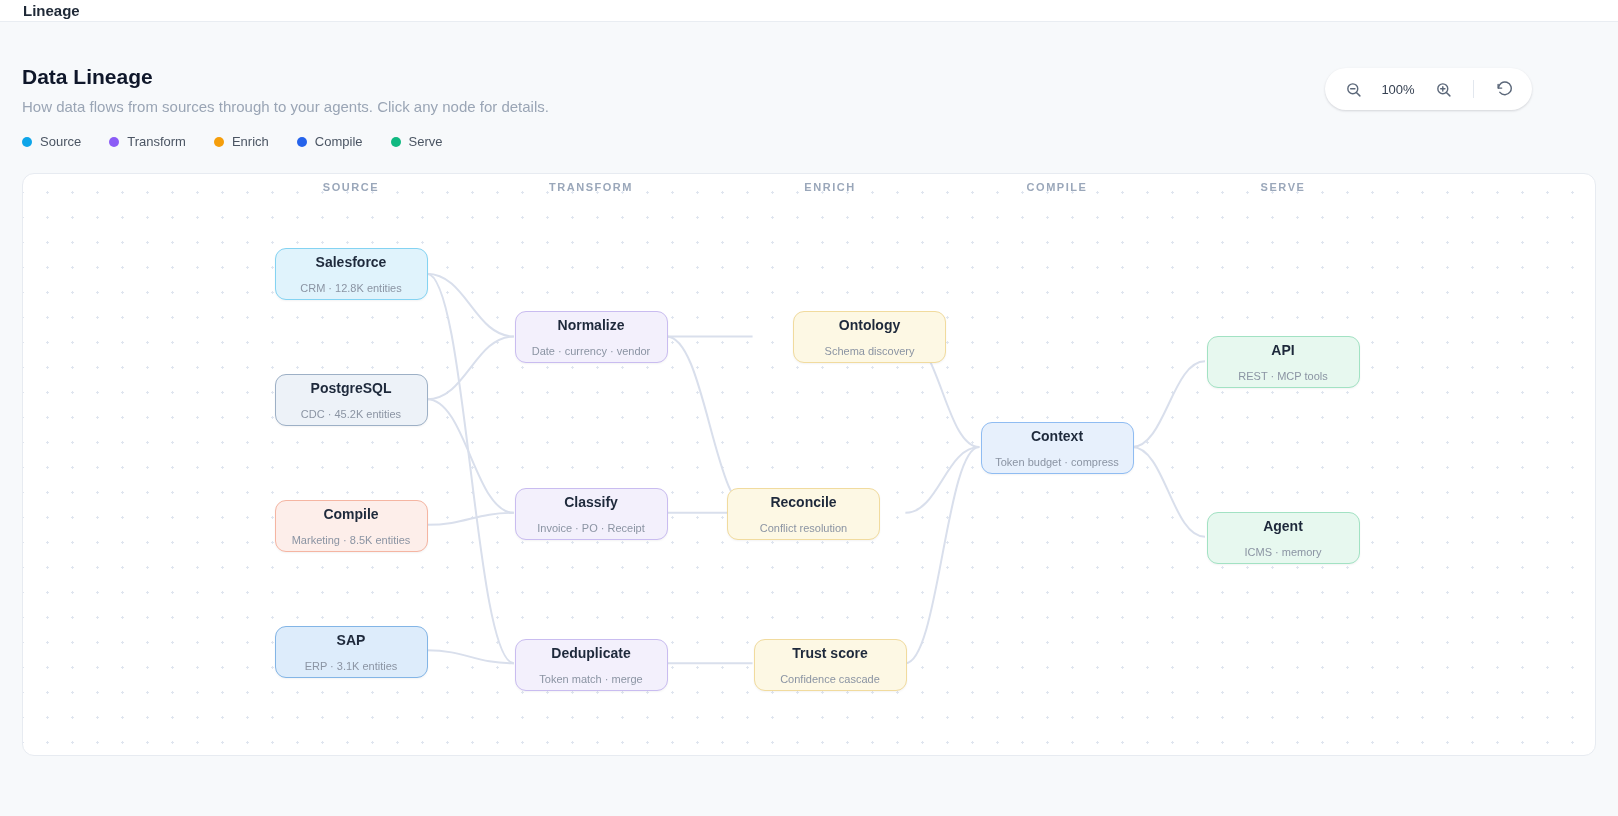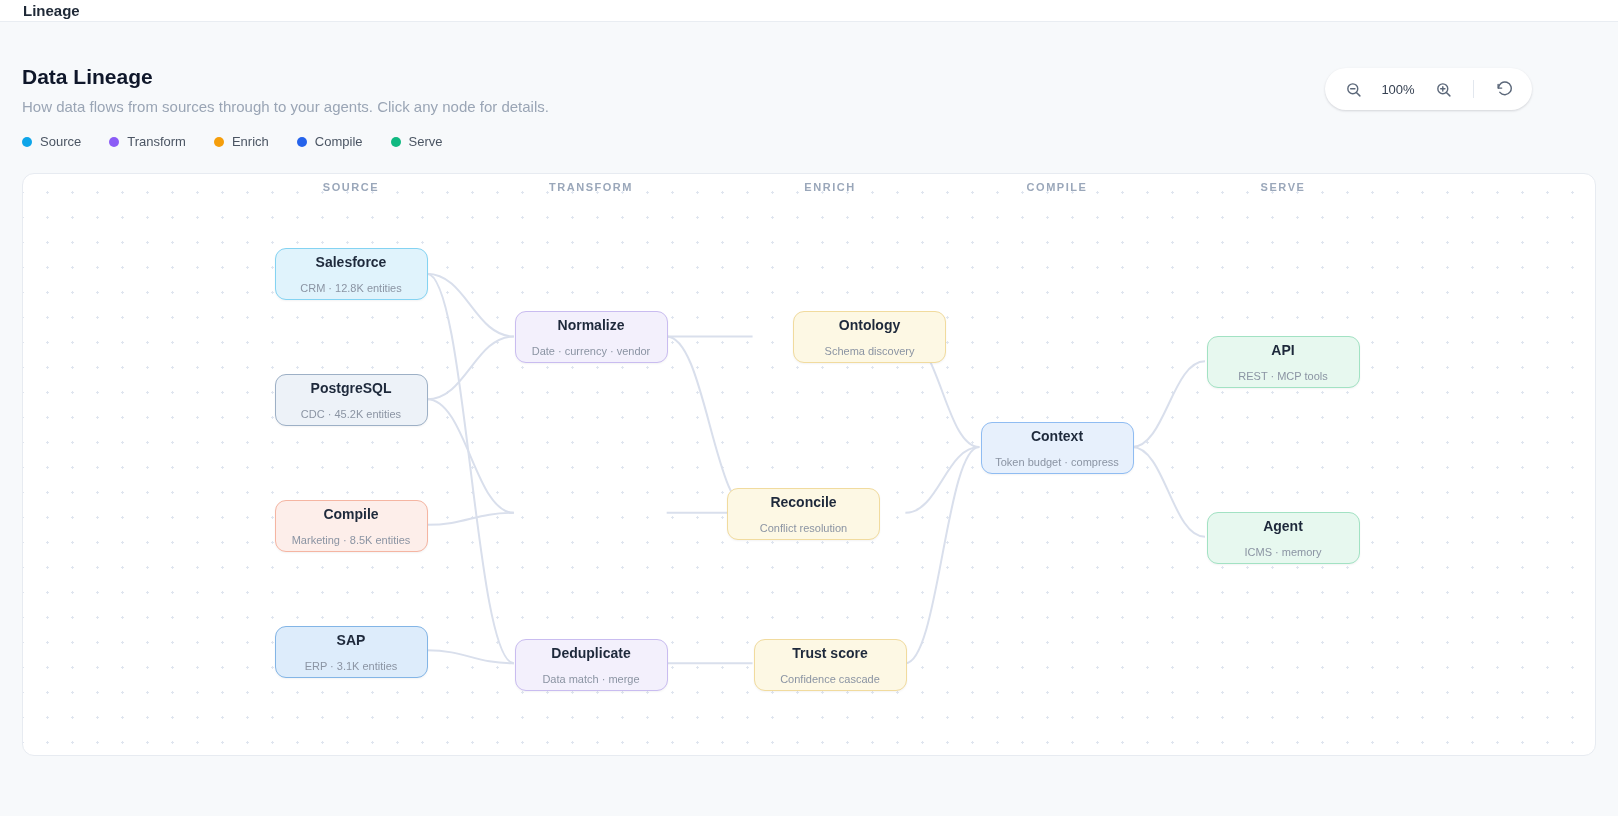--- a/index.html
+++ b/index.html
@@ -231,23 +231,27 @@
         <div class="node-sub">Marketing · 8.5K entities</div>
       </div>
       <div class="node" style="left: 251.5px; top: 452px; background: rgb(221, 236, 251); border-color: rgb(131, 181, 230);">
         <div class="node-title">SAP</div>
         <div class="node-sub">ERP · 3.1K entities</div>
       </div>
       <div class="node" style="left: 491.5px; top: 137px; background: rgb(243, 240, 252); border-color: rgb(201, 188, 240);">
         <div class="node-title">Normalize</div>
         <div class="node-sub">Date · currency · vendor</div>
       </div>
+      <div class="node" style="left: 491.5px; top: 314px; background: rgb(243, 240, 252); border-color: rgb(201, 188, 240);">
+        <div class="node-title">Classify</div>
+        <div class="node-sub">Invoice · PO · Receipt</div>
+      </div>
       <div class="node" style="left: 491.5px; top: 465px; background: rgb(243, 240, 252); border-color: rgb(201, 188, 240);">
         <div class="node-title">Deduplicate</div>
-        <div class="node-sub">Data match · merge</div>
+        <div class="node-sub">Token match · merge</div>
       </div>
       <div class="node" style="left: 746px; top: 137px; background: rgb(253, 248, 228); border-color: rgb(241, 219, 158); margin-left: 24px;">
         <div class="node-title">Ontology</div>
         <div class="node-sub">Schema discovery</div>
       </div>
       <div class="node" style="left: 704px; top: 314px; background: rgb(253, 248, 228); border-color: rgb(241, 219, 158);">
         <div class="node-title">Reconcile</div>
         <div class="node-sub">Conflict resolution</div>
       </div>
       <div class="node" style="left: 730.5px; top: 465px; background: rgb(253, 248, 228); border-color: rgb(241, 219, 158);">

